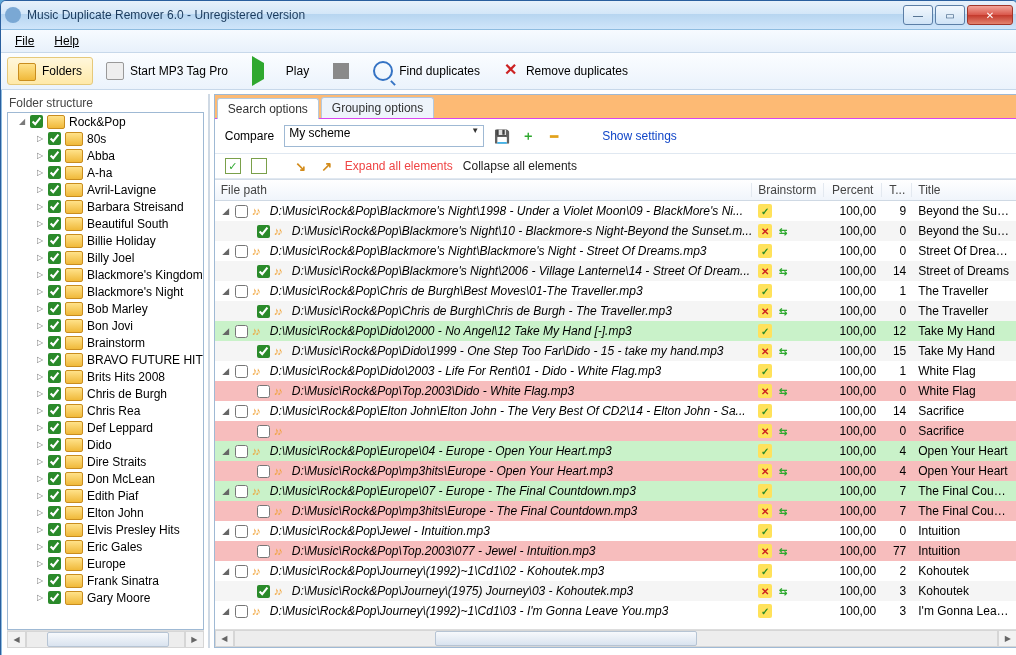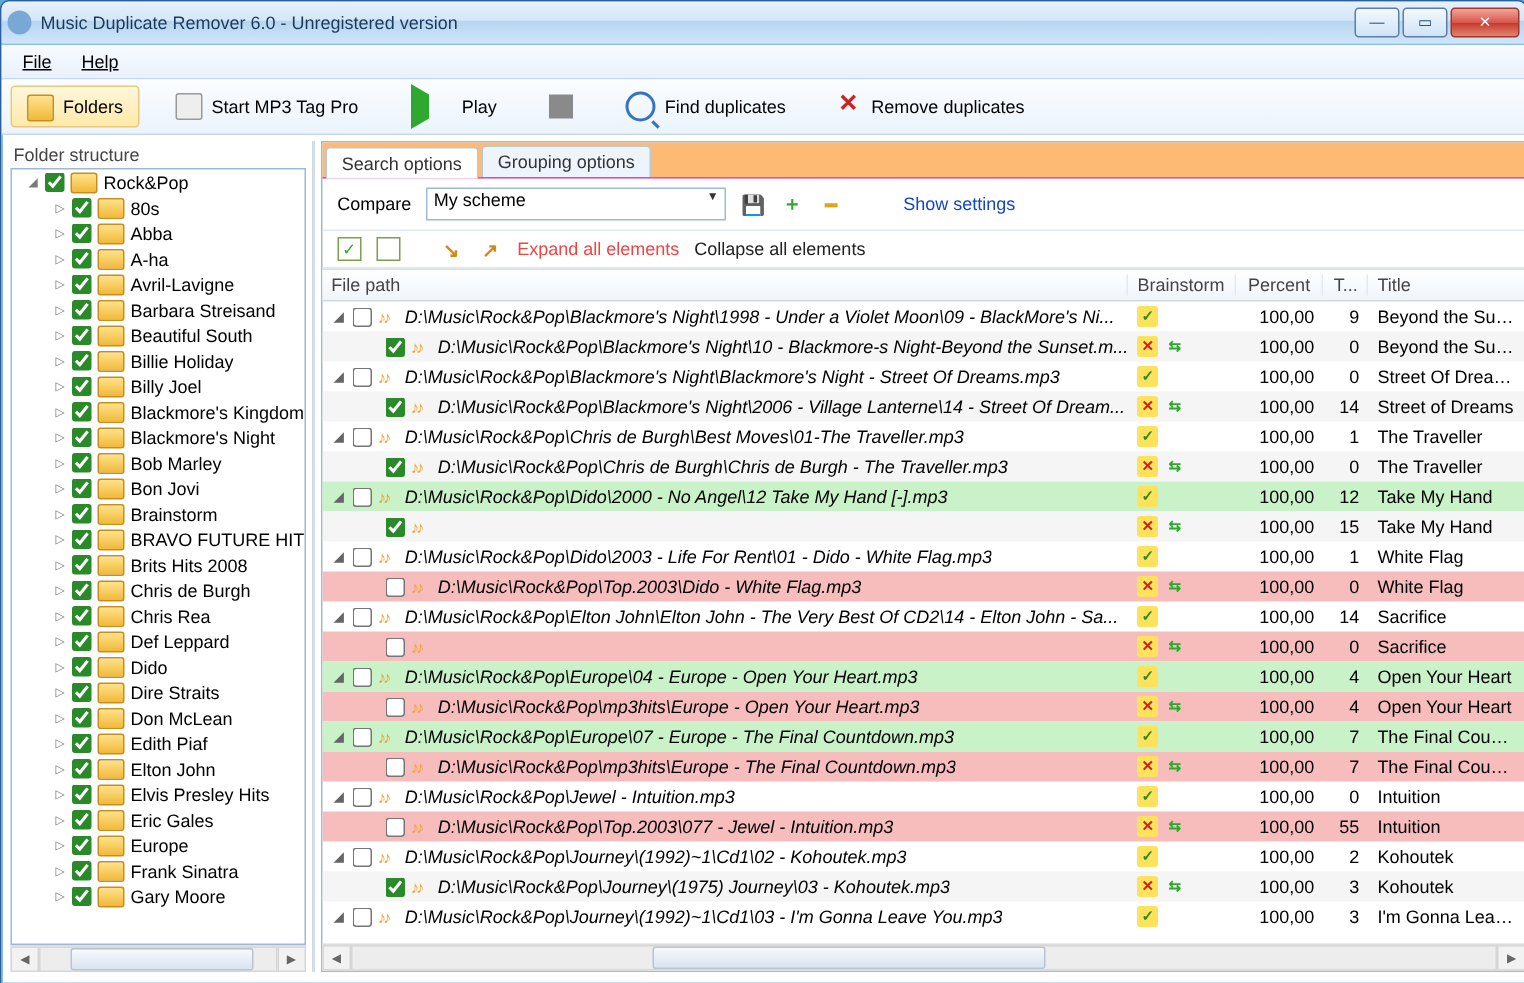--- a/index.html
+++ b/index.html
@@ -6,21 +6,21 @@
   .window{width:1016px;height:655px;margin:0 auto;position:relative;background:#fff;border:1px solid #2a5f9e;border-radius:6px 6px 0 0;box-shadow:0 0 0 1px #8ebce0 inset;overflow:hidden;display:flex;flex-direction:column;}
   .titlebar{height:28px;background:linear-gradient(#e7f1fb 0,#d4e7f8 45%,#b6d5f0 46%,#cfe5fa 100%);display:flex;align-items:center;padding:0 4px;border-bottom:1px solid #8ebce0;}
   .titlebar .appicon{width:16px;height:16px;background:#7aa8d4;border-radius:50%;margin-right:6px;display:inline-block;}
   .titlebar .title{flex:1;color:#1a3a5c;white-space:nowrap;overflow:hidden;text-overflow:ellipsis;}
   .winbtns{display:flex;gap:2px;margin-left:auto;}
   .winbtn{width:28px;height:18px;border:1px solid #5b7ea6;border-radius:3px;background:linear-gradient(#f3f8fd,#cfe3f6);display:flex;align-items:center;justify-content:center;font-family:Arial;font-size:10px;color:#2c4e74;}
   .winbtn.close{background:linear-gradient(#f2a59a,#d9564a 50%,#c4392c 51%,#e3836f);border-color:#a1362a;color:#fff;width:44px;}
   .menubar{height:22px;background:linear-gradient(#f7fbff,#e8f1fb);border-bottom:1px solid #c7d8ea;display:flex;align-items:center;padding:0 8px;gap:8px;}
   .menuitem{padding:2px 6px;cursor:default;}
   .menuitem u{text-decoration:underline;}
-  .toolbar{height:32px;background:linear-gradient(#fbfdff,#ebf3fc);border-bottom:1px solid #c7d8ea;display:flex;align-items:center;padding:2px 6px;gap:13px;}
+  .toolbar{height:32px;background:linear-gradient(#fbfdff,#ebf3fc);border-bottom:1px solid #c7d8ea;display:flex;align-items:center;padding:2px 6px;gap:2px;}
   .tbtn{display:flex;align-items:center;gap:6px;padding:3px 10px;border:1px solid transparent;border-radius:3px;cursor:default;}
   .tbtn.active{border-color:#e6c97a;background:linear-gradient(#fff7dc,#ffe9a8);}
   .tbtn .ico{width:16px;height:16px;display:inline-block;}
   .ico-folder{background:linear-gradient(#ffe28a,#f0b93a);border:1px solid #c98d1e;border-radius:2px;width:16px;height:12px;margin-top:2px;}
   .ico-tag{background:#eee;border:1px solid #999;border-radius:2px;}
   .ico-play{width:0;height:0;border-left:12px solid #2fa82f;border-top:7px solid transparent;border-bottom:7px solid transparent;}
   .ico-stop{width:12px;height:12px;background:#8a8a8a;}
   .ico-find{width:14px;height:14px;border:2px solid #3573c4;border-radius:50%;position:relative;}
   .ico-find:after{content:"";position:absolute;right:-5px;bottom:-5px;width:6px;height:2px;background:#3573c4;transform:rotate(45deg);}
   .ico-x{color:#c22;font-weight:bold;font-size:16px;line-height:14px;}
@@ -457,20 +457,21 @@
             <div class="pct">100,00</div>
             <div class="tcol">12</div>
             <div class="titlec">Take My Hand</div>
           </div>
           <div class="row alt">
             <div class="pathcell">
               <span class="exp"></span>
               <span class="indent" style="width:18px"></span>
               <input type="checkbox" checked="" style="">
               <span class="mico"></span>
+              <span class="txt">D:\Music\Rock&amp;Pop\Dido\1999 - One Step Too Far\Dido - 15 - take my hand.mp3</span>
             </div>
             <div class="ops">
               <span class="opico del"></span>
               <span class="opico swap"></span>
             </div>
             <div class="pct">100,00</div>
             <div class="tcol">15</div>
             <div class="titlec">Take My Hand</div>
           </div>
           <div class="row ">
@@ -612,21 +613,21 @@
               <span class="indent" style="width:18px"></span>
               <input type="checkbox" style="">
               <span class="mico"></span>
               <span class="txt">D:\Music\Rock&amp;Pop\Top.2003\077 - Jewel - Intuition.mp3</span>
             </div>
             <div class="ops">
               <span class="opico del"></span>
               <span class="opico swap"></span>
             </div>
             <div class="pct">100,00</div>
-            <div class="tcol">55</div>
+            <div class="tcol">77</div>
             <div class="titlec">Intuition</div>
           </div>
           <div class="row ">
             <div class="pathcell">
               <span class="exp">◢</span>
               <input type="checkbox" style="">
               <span class="mico"></span>
               <span class="txt">D:\Music\Rock&amp;Pop\Journey\(1992)~1\Cd1\02 - Kohoutek.mp3</span>
             </div>
             <div class="ops">

